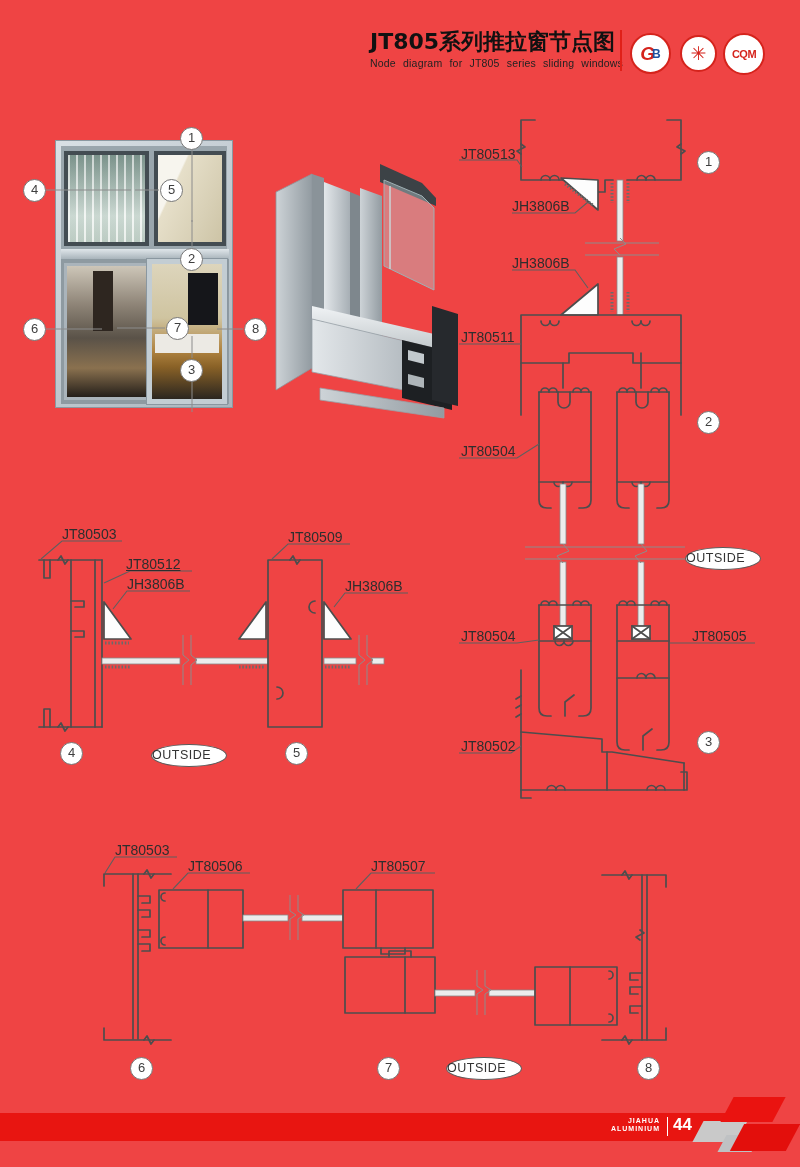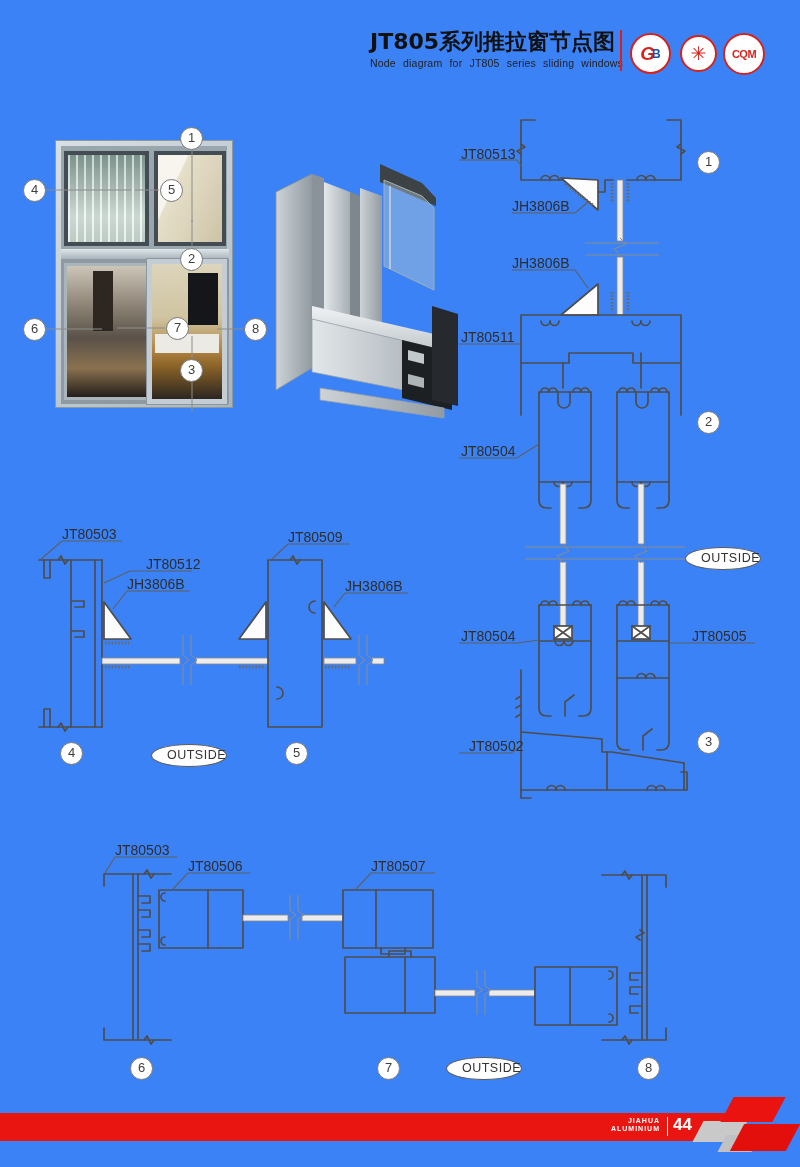--- a/index.html
+++ b/index.html
@@ -1,37 +1,37 @@
 <!DOCTYPE html>
 <html><head>
 <meta charset="utf-8">
 <style>
   html,body{margin:0;padding:0;background:#e9e9e9;}
-  .page{position:relative;width:800px;height:1167px;margin:0 auto;background:#3b82f6;overflow:hidden;
+  .page{position:relative;width:800px;height:1167px;margin:0 auto;background:#ef4444;overflow:hidden;
         font-family:"Liberation Sans",sans-serif;}
   
   .title-cn{position:absolute;left:370px;top:27px;width:250px;font-size:22px;font-weight:bold;
             color:#111;white-space:nowrap;font-family:"DejaVu Sans","Liberation Sans",sans-serif;}
   .title-en{position:absolute;left:370px;top:57px;width:248px;font-size:10.5px;color:#222;
             letter-spacing:.2px;word-spacing:4px;white-space:nowrap;}
   .hdr-divider{position:absolute;left:620px;top:30px;width:2px;height:41px;background:#e02018;}
   .logo{position:absolute;border-radius:50%;box-sizing:border-box;background:#fff;
         display:flex;align-items:center;justify-content:center;}
   .logo1{left:630px;top:33px;width:41px;height:41px;border:2px solid #d5231c;}
   .logo1 .g{color:#d5231c;font-weight:bold;font-style:italic;font-size:19px;}
   .logo1 .b{color:#1d50a0;font-weight:bold;font-size:12px;margin-left:-3px;}
   .logo2{left:680px;top:35px;width:37px;height:37px;border:2px solid #d5231c;color:#d5231c;font-size:19px;}
   .logo3{left:723px;top:33px;width:42px;height:42px;border:2.5px solid #d5231c;color:#d5231c;
          font-weight:bold;font-size:11px;letter-spacing:-.5px;}
   
   .lbl{position:absolute;font-size:14px;color:#2e2e2e;white-space:nowrap;}
   .co{position:absolute;width:23px;height:23px;border:1.4px solid #767676;border-radius:50%;
       background:#fff;color:#3f3f3f;font-size:13px;line-height:20px;text-align:center;box-sizing:border-box;}
   .outside{position:absolute;width:76px;height:23px;border:1.4px solid #5a5a5a;border-radius:50%;
-      background:#fff;color:#333;font-size:12.5px;line-height:20px;text-align:right;
+      background:#fff;color:#333;font-size:12.5px;line-height:20px;text-align:left;
       box-sizing:border-box;letter-spacing:.5px;}
   svg{position:absolute;overflow:visible;}
   .p{stroke:#4d4d4d;stroke-width:1.7;fill:none;stroke-linecap:round;stroke-linejoin:round;}
   .thin{stroke:#8c8c8c;stroke-width:1;fill:none;}
   .ldr{stroke:#5f5f5f;stroke-width:1.1;fill:none;}
   .glass{fill:#ececec;stroke:#8a8a8a;stroke-width:.8;}
   .wedge{fill:#fdfdfd;stroke:#4d4d4d;stroke-width:1.7;stroke-linejoin:round;}
   .hatch{stroke:#6a6a6a;stroke-width:3;stroke-dasharray:1.5,1.8;fill:none;}
   .wh{fill:#fff;stroke:#4d4d4d;stroke-width:1.7;}
   
@@ -282,21 +282,21 @@
       <path d="M4,643 H56 L66,636"></path>
     </g>
   </svg>
   <div class="lbl" style="left:461px;top:146px;">JT80513</div>
   <div class="lbl" style="left:512px;top:198px;">JH3806B</div>
   <div class="lbl" style="left:512px;top:255px;">JH3806B</div>
   <div class="lbl" style="left:461px;top:329px;">JT80511</div>
   <div class="lbl" style="left:461px;top:443px;">JT80504</div>
   <div class="lbl" style="left:461px;top:628px;">JT80504</div>
   <div class="lbl" style="left:692px;top:628px;">JT80505</div>
-  <div class="lbl" style="left:461px;top:738px;margin-left:8px;">JT80502</div>
+  <div class="lbl" style="left:461px;top:738px;">JT80502</div>
   <div class="co" style="left:697px;top:151px;">1</div>
   <div class="co" style="left:697px;top:411px;">2</div>
   <div class="co" style="left:697px;top:731px;">3</div>
   <div class="outside" style="left:685px;top:547px;">OUTSIDE</div>
 
   <svg style="left:25px;top:515px;" width="420" height="270" viewBox="0 0 420 270">
     <g class="p">
       <path d="M14,45 H77"></path>
         <path d="M14,212 H77"></path>
       <path d="M19,45 V63 h6 V45"></path>
@@ -332,21 +332,21 @@
     <path class="hatch" d="M300,152 h26"></path>
     <g class="ldr">
       <path d="M97,26 H37 L16,44"></path>
       <path d="M167,56 H105 L79,68"></path>
       <path d="M165,76 H102 L88,94"></path>
       <path d="M325,29 H263 L247,44"></path>
       <path d="M383,78 H320 L309,92"></path>
     </g>
   </svg>
   <div class="lbl" style="left:62px;top:526px;">JT80503</div>
-  <div class="lbl" style="left:146px;top:556px;">JT80512</div>
+  <div class="lbl" style="left:126px;top:556px;text-decoration:underline;">JT80512</div>
   <div class="lbl" style="left:127px;top:576px;">JH3806B</div>
   <div class="lbl" style="left:288px;top:529px;">JT80509</div>
   <div class="lbl" style="left:345px;top:578px;">JH3806B</div>
   <div class="co" style="left:60px;top:742px;">4</div>
   <div class="co" style="left:285px;top:742px;">5</div>
   <div class="outside" style="left:151px;top:744px;">OUTSIDE</div>
 
   <svg style="left:75px;top:840px;" width="670" height="250" viewBox="0 0 670 250">
     <g class="p">
       <path d="M29,46 V34 H96"></path>

